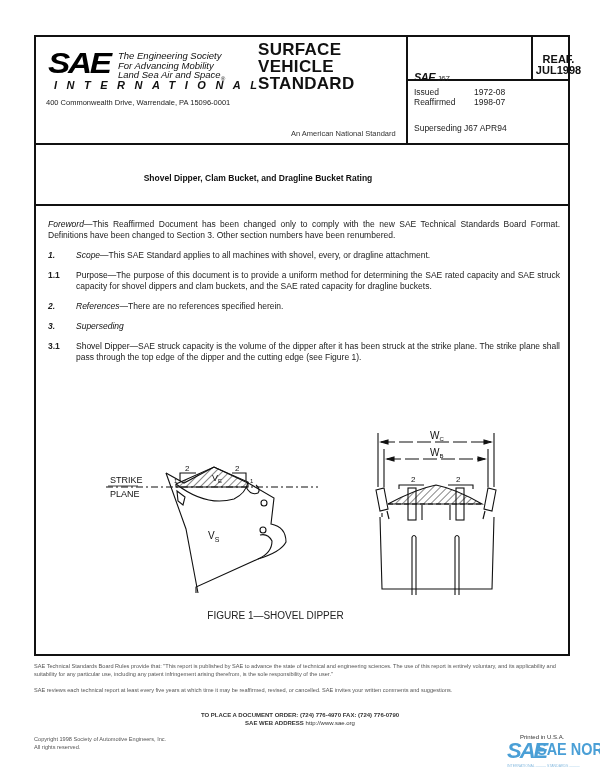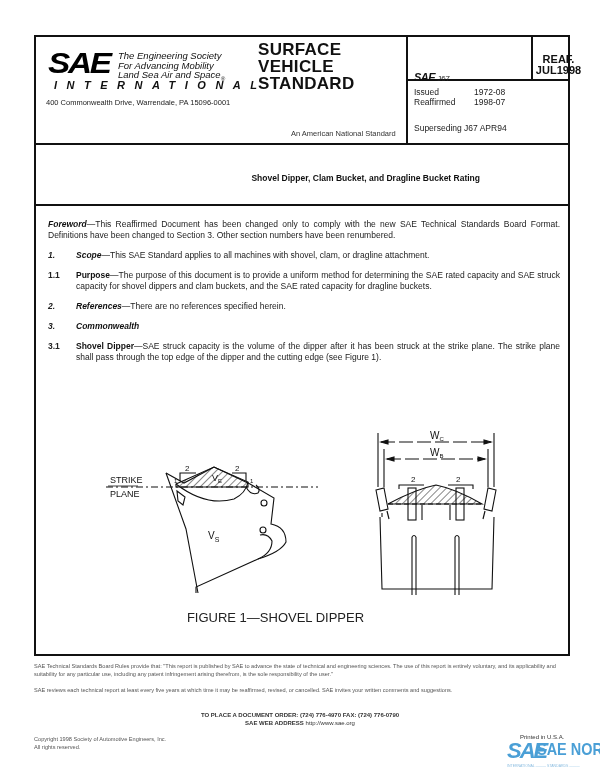--- a/index.html
+++ b/index.html
@@ -31,34 +31,34 @@
     .doc-id .num { font-size: 8px; margin-left: 2px; color: #222; }
     .reaf-cell { position: absolute; left: 123px; top: 0; width: 53px; height: 44px; border-left: 2px solid #111; text-align: center; font-size: 11px; font-weight: bold; line-height: 11px; padding-top: 17px; }
 
     .dates { position: absolute; left: 6px; top: 50px; font-size: 8.5px; line-height: 10px; color: #222; }
     .dates .row { white-space: nowrap; }
     .dates .k { display: inline-block; width: 60px; }
     .supersede { position: absolute; left: 6px; top: 86px; font-size: 8.5px; color: #222; white-space: nowrap; }
 
     
     .title-band { position: absolute; left: 0; top: 108px; width: 532px; height: 61px; border-bottom: 2px solid #111; }
-    .doc-title { position: absolute; left: 0; top: 28px; width: 444px; text-align: right; font-size: 8.5px; font-weight: bold; }
+    .doc-title { position: absolute; left: 0; top: 28px; width: 444px; text-align: center; font-size: 8.5px; font-weight: bold; }
 
     
     .body { position: absolute; left: 12px; top: 182px; width: 512px; font-size: 8.5px; line-height: 11px; color: #222; }
     .para { margin-bottom: 9px; }
     .hang { display: flex; }
     .hang .num { width: 28px; flex: 0 0 28px; font-weight: bold; }
     .hang .num.it { font-style: italic; }
     .hang .txt { flex: 1; text-align: justify; }
-    .b { font-weight: bold; color: #111; }
-    .bi { font-weight: bold; font-style: italic; color: #111; }
+    .b { font-weight: normal; color: #111; }
+    .bi { font-weight: normal; font-style: italic; color: #111; }
 
     .figure { position: absolute; left: 0; top: 380px; width: 532px; height: 200px; }
-    .fig-caption { position: absolute; left: 0; top: 573px; width: 479px; text-align: center; font-size: 13px; color: #222; }
+    .fig-caption { position: absolute; left: 0; top: 573px; width: 479px; text-align: center; font-size: 10px; color: #222; }
 
     
     .footnote { position: absolute; left: 34px; font-size: 5.6px; line-height: 8px; color: #555; width: 540px; }
     .order { position: absolute; left: 0; width: 600px; text-align: center; font-size: 6px; font-weight: bold; line-height: 8px; color: #333; }
     .order .url { font-weight: normal; }
     .copyright { position: absolute; left: 34px; top: 735px; font-size: 5.6px; line-height: 8px; color: #555; }
     .printed { position: absolute; left: 520px; top: 734px; font-size: 6px; color: #333; }
     .wm { position: absolute; left: 507px; top: 738px; width: 92px; height: 36px; }
     .wm .big { position: absolute; left: 0; top: 0; font-size: 22px; font-weight: bold; color: #4a9fd6; font-style: italic; letter-spacing: -2px; }
     .wm .norm { position: absolute; left: 30px; top: 2px; font-size: 17px; font-weight: bold; color: #4a9fd6; letter-spacing: 0px; transform: scaleX(0.85); transform-origin: left top; white-space: nowrap; }
@@ -112,36 +112,36 @@
     <div class="doc-title">Shovel Dipper, Clam Bucket, and Dragline Bucket Rating</div>
   </div>
 
   <div class="body">
     <div class="para" style="text-align:justify;">
       <span class="bi">Foreword</span><span>—This Reaffirmed Document has been changed only to comply with the new SAE Technical Standards Board Format. Definitions have been changed to Section 3. Other section numbers have been renumbered.</span>
     </div>
 
     <div class="para hang">
       <span class="num it">1.</span>
-      <span class="txt"><span class="bi">Scope</span><span>—This SAE Standard applies to all machines with shovel, clam, or dragline attachment.</span></span>
+      <span class="txt"><span class="bi">Scope</span><span>—This SAE Standard applies to all machines with shovel, every, or dragline attachment.</span></span>
     </div>
 
     <div class="para hang">
       <span class="num">1.1</span>
       <span class="txt"><span class="b">Purpose</span><span>—The purpose of this document is to provide a uniform method for determining the SAE rated capacity and SAE struck capacity for shovel dippers and clam buckets, and the SAE rated capacity for dragline buckets.</span></span>
     </div>
 
     <div class="para hang">
       <span class="num it">2.</span>
       <span class="txt"><span class="bi">References</span><span>—There are no references specified herein.</span></span>
     </div>
 
     <div class="para hang">
       <span class="num it">3.</span>
-      <span class="txt"><span class="bi">Commonwealth</span></span>
+      <span class="txt"><span class="bi">Superseding</span></span>
     </div>
 
     <div class="para hang">
       <span class="num">3.1</span>
       <span class="txt"><span class="b">Shovel Dipper</span><span>—SAE struck capacity is the volume of the dipper after it has been struck at the strike plane. The strike plane shall pass through the top edge of the dipper and the cutting edge (see Figure 1).</span></span>
     </div>
   </div>
 
   <div class="figure">
     <svg width="532" height="200" viewBox="0 0 532 200">

